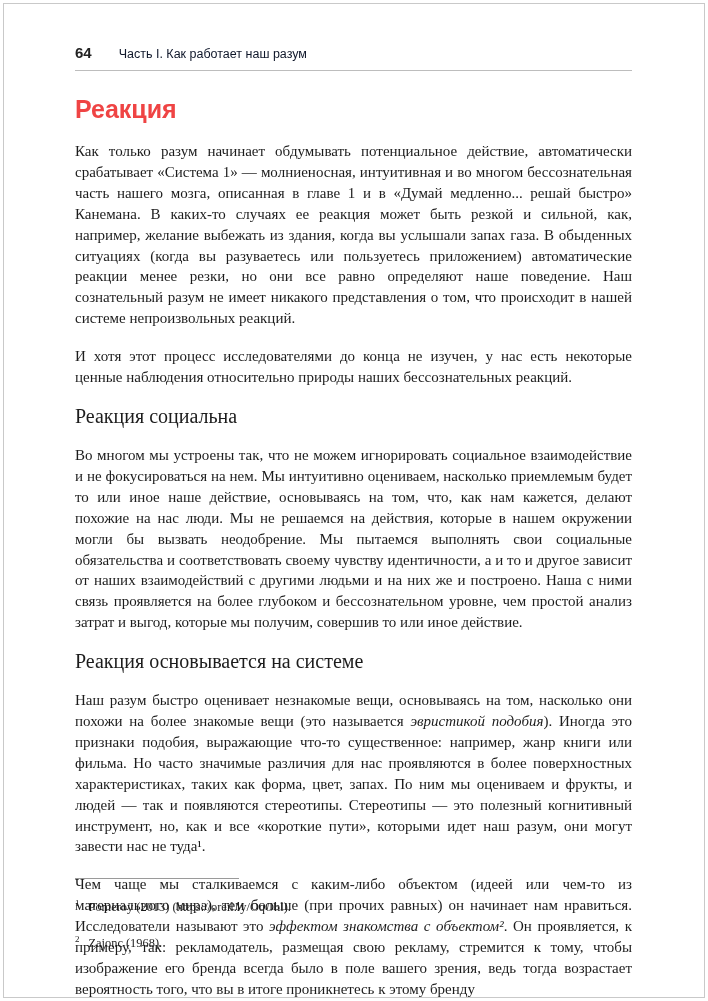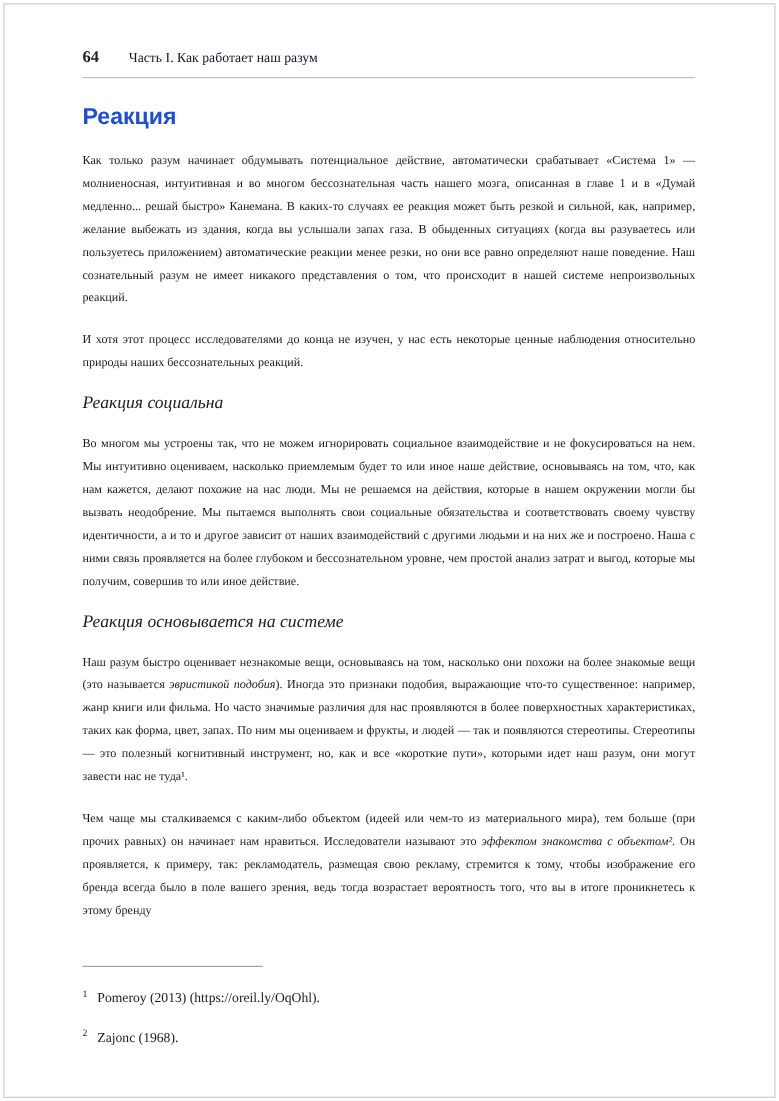--- a/index.html
+++ b/index.html
@@ -21,50 +21,49 @@
   }
   .content {
     position: absolute;
     top: 0; left: 0; right: 0;
     padding: 44px 76px 0 75px;
   }
   .page-header {
     display: flex;
     align-items: baseline;
     gap: 27px;
-    font-family: Liberation Serif, serif;
+    font-family: Liberation Sans, sans-serif;
     padding-bottom: 9px;
     border-bottom: 1px solid #bdbdbd;
   }
   .page-number {
     font-weight: bold;
     font-size: 15px;
     color: #222222;
   }
   .chapter-title {
     font-size: 12.5px;
     color: #0f172a;
   }
   h1.page-title {
     font-family: "Liberation Sans", sans-serif;
-    font-size: 21px;
+    font-size: 25px;
     font-weight: bold;
-    color: #1d4ed8;
+    color: #ef4444;
     margin: 24px 0 15px 0;
   }
   p.body-par {
-    font-size: 11px;
+    font-size: 15px;
     line-height: 20.9px;
     text-align: justify;
     margin: 17px 0 14px 0;
     hyphens: auto;
   }
   h2.subheading {
-    font-size: 16px;
-    font-style: italic;
+    font-size: 20px;
     font-weight: normal;
     color: #1c1c1c;
     margin: 17px 0 7px 0;
   }
   .indented { margin-left: 27px; }
   em.term { font-style: italic; }
   .footnotes {
     position: absolute;
     left: 75px;
     right: 76px;

